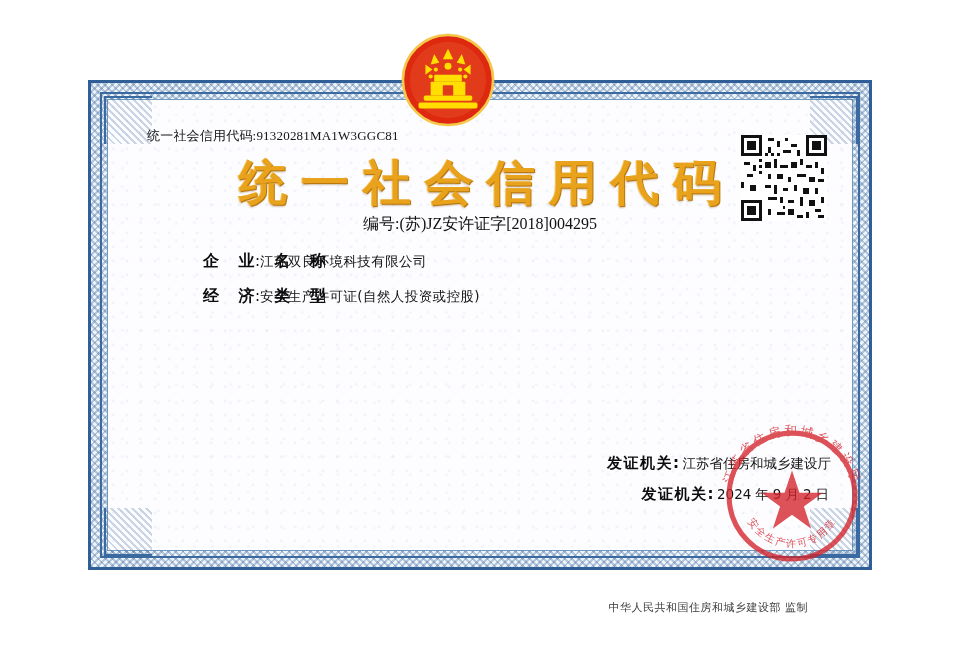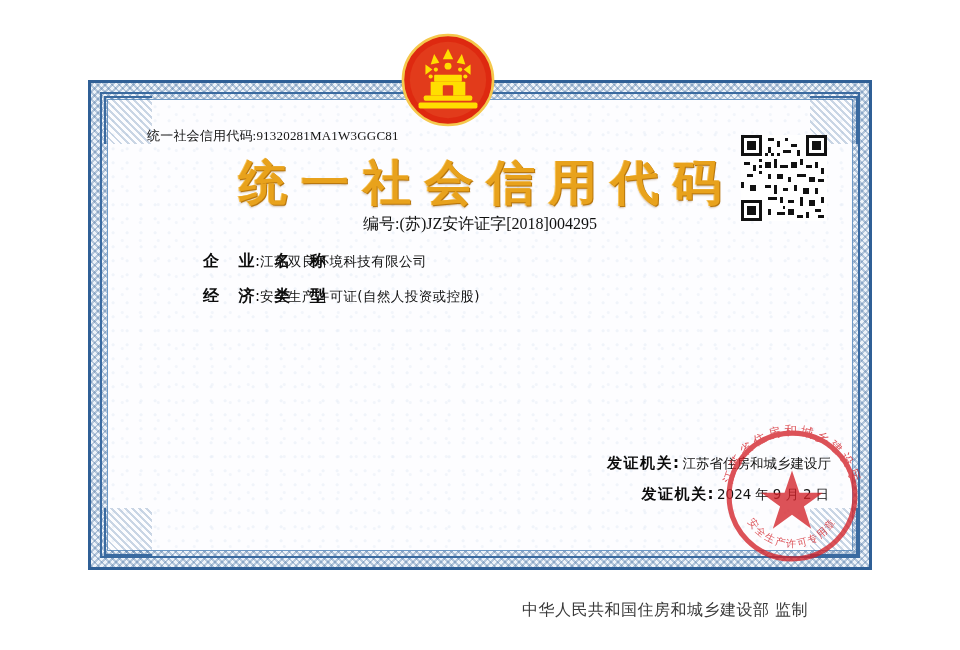--- a/index.html
+++ b/index.html
@@ -238,21 +238,21 @@
     z-index: 30;
     opacity: .78;
     pointer-events: none;
   }
 
   .footer-note {
     position: absolute;
     right: 88px;
     top: 600px;
     font-family: "DejaVu Sans", sans-serif;
-    font-size: 16px;
+    font-size: 11px;
     color: #3a3a3a;
     letter-spacing: .5px;
     z-index: 20;
   }
 </style>
 </head>
 <body>
 
 <div id="certificate">
 

